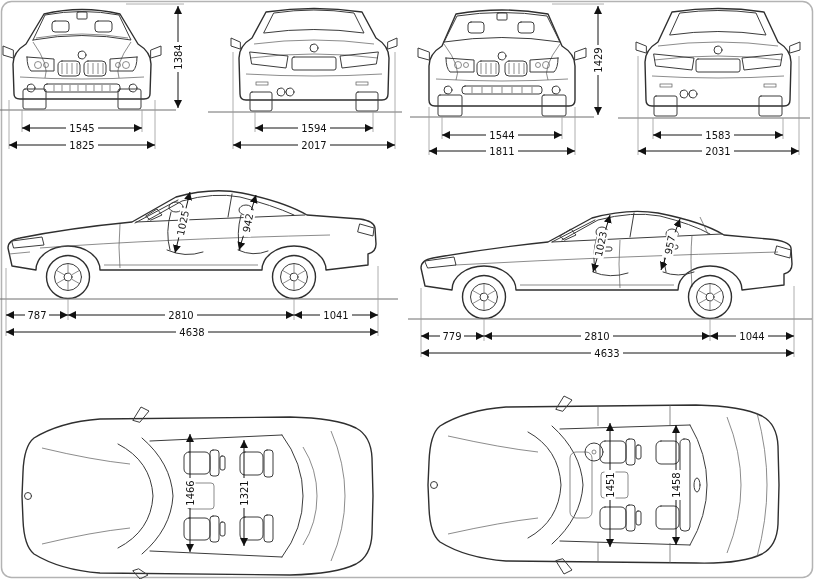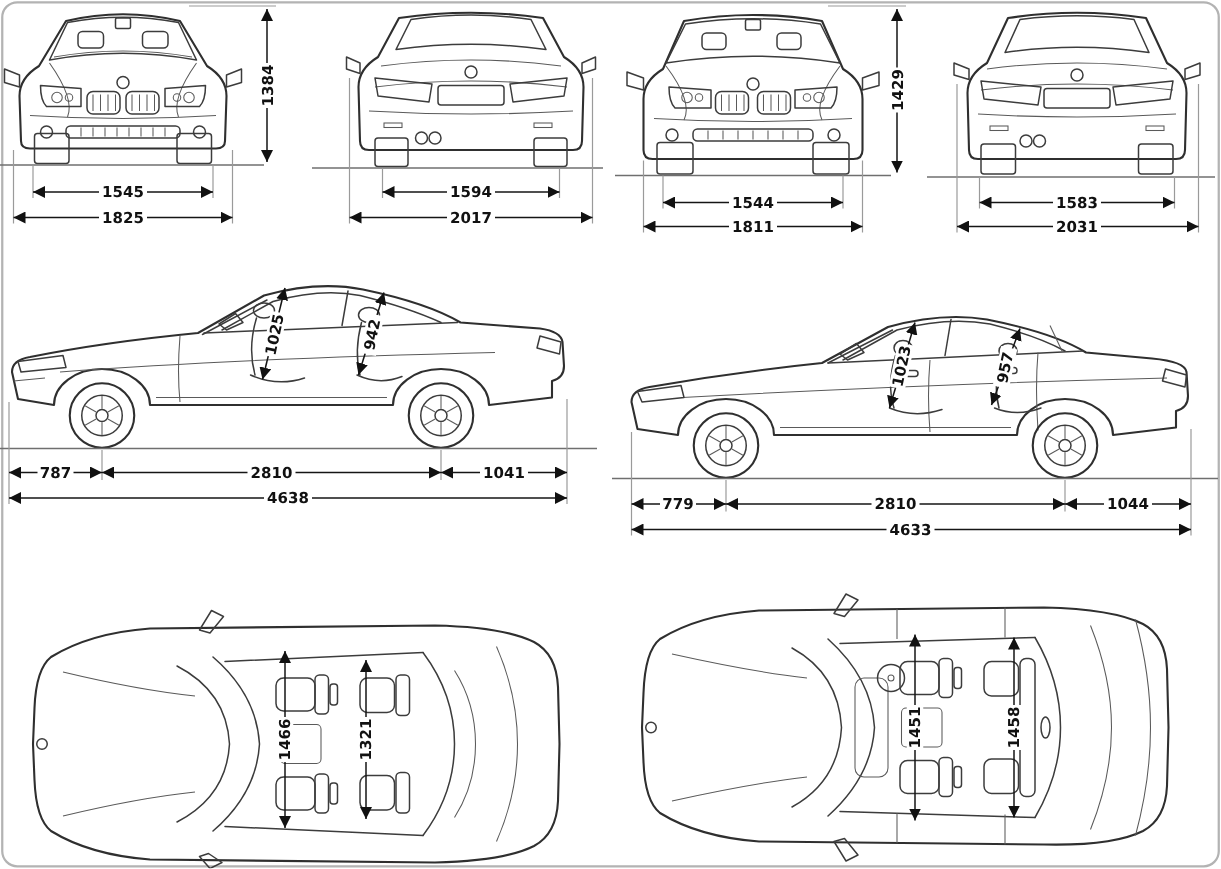--- a/index.html
+++ b/index.html
@@ -1,17 +1,17 @@
 <!DOCTYPE html>
 <html><head>
 <meta charset="utf-8">
 <style>
   html,body{margin:0;padding:0;background:#fff;}
   .stage{position:relative;width:814px;height:579px;background:#ffffff;overflow:hidden;
-         font-family:"DejaVu Sans", sans-serif;font-weight:bold;}
+         font-family:"DejaVu Sans", sans-serif;}
   svg{display:block;}
   .art{fill:none;stroke:#3c3c3c;stroke-width:1;stroke-linejoin:round;stroke-linecap:round;}
   .art2{fill:none;stroke:#2f2f2f;stroke-width:1.4;stroke-linejoin:round;stroke-linecap:round;}
   .thin{fill:none;stroke:#5a5a5a;stroke-width:0.7;}
   .dim{stroke:#151515;stroke-width:1;fill:none;}
   .ext{stroke:#9a9a9a;stroke-width:0.8;fill:none;}
   .ground{stroke:#6f6f6f;stroke-width:1;fill:none;}
   .lblbox{fill:#ffffff;}
   text.dimlabel{font-family:"DejaVu Sans", sans-serif;font-size:10px;fill:#111;text-anchor:middle;}
   .frame{fill:none;stroke:#b3b3b3;stroke-width:1.5;}

